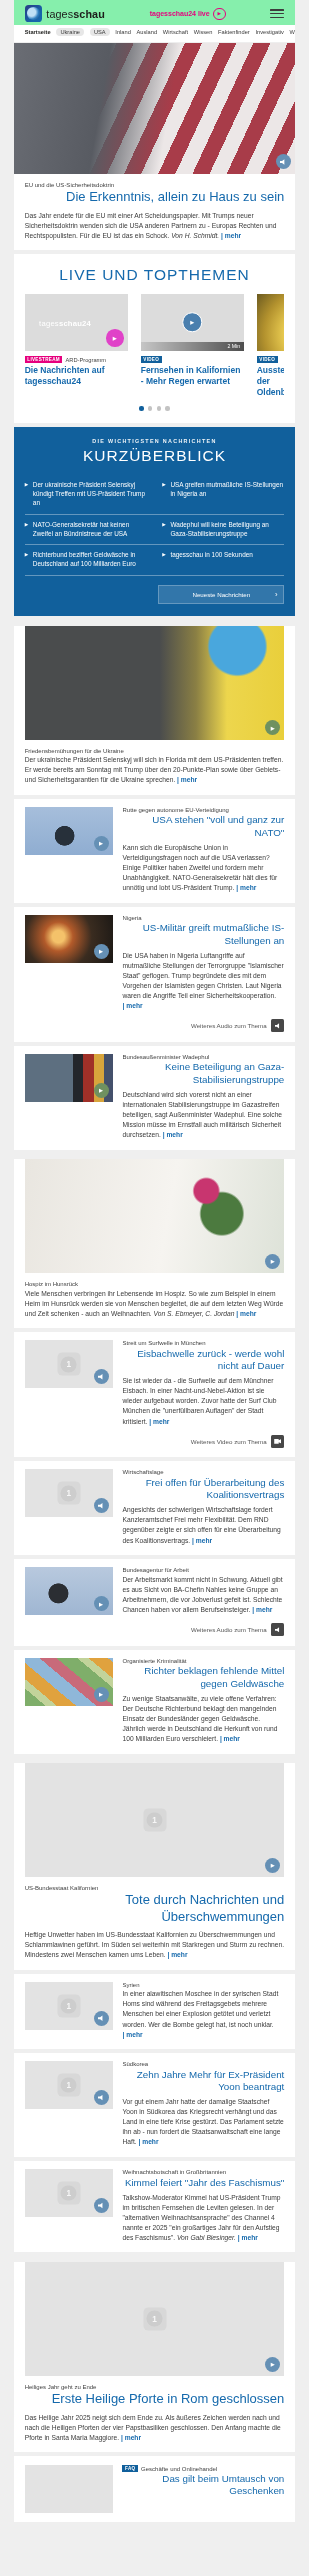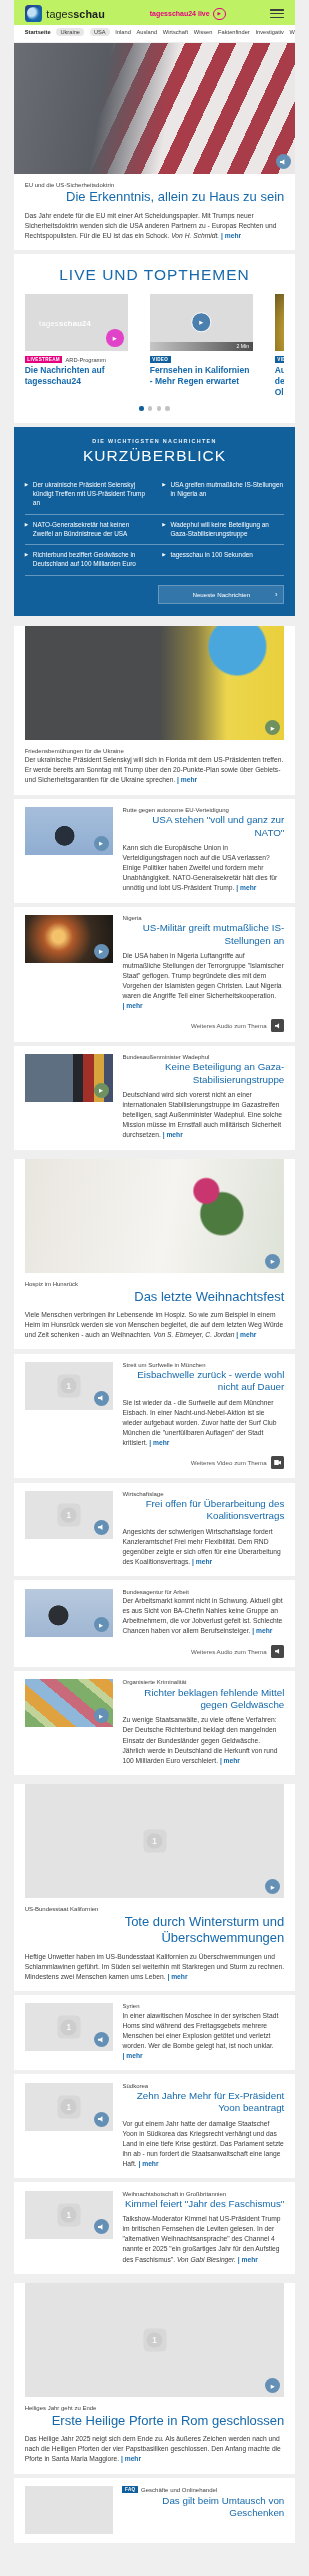--- a/index.html
+++ b/index.html
@@ -1,21 +1,21 @@
 <!DOCTYPE html>
 <html lang="de" style="font-size:8.2px"><head>
 <meta charset="utf-8">
 <style>
   html,body{margin:0;padding:0;}
   body{width:309px;background:#efefef;font-family:"Liberation Sans","DejaVu Sans",sans-serif;color:#333;}
   .page{width:309px;}
   .card{background:#fff;margin:0 14.4px 4.1px 14.4px;}
   .pad{padding:8.2px 10.3px 9.3px 10.3px;}
   
-  .topbar{display:flex;align-items:center;padding:5.2px 10.3px 3.1px 10.3px;background:#bef264;}
+  .topbar{display:flex;align-items:center;padding:5.2px 10.3px 3.1px 10.3px;background:#86efac;}
   .logo{width:17px;height:17px;border-radius:3.6px;background:linear-gradient(135deg,#274089 10%,#1565ab 70%);position:relative;flex:none;}
   .logo:before{content:"";position:absolute;left:2.6px;top:2.1px;width:12.4px;height:12.4px;border-radius:50%;background:radial-gradient(circle at 35% 40%,#bfe0f5 0 35%,#2f7fc0 60%,#123d74 100%);}
   .brand{font-size:10.8px;color:#1d1d1b;margin-left:4.6px;letter-spacing:0.1px;}
   .brand b{font-weight:700;}
   .livewrap{flex:1;display:flex;justify-content:center;align-items:center;gap:3.6px;}
   .live{color:#e6007e;font-weight:700;font-size:7px;}
   .livering{width:10.3px;height:10.3px;border:1px solid #e6007e;border-radius:50%;color:#e6007e;font-size:4.6px;display:flex;align-items:center;justify-content:center;}
   .burger{width:14px;height:9.3px;display:flex;flex-direction:column;justify-content:space-between;cursor:pointer;flex:none;}
   .burger span{height:1.5px;background:#3c3c3c;border-radius:0.5px;}
   .nav{display:flex;align-items:center;gap:5.7px;padding:3.1px 10.3px 5.2px 10.3px;font-size:5.7px;color:#3a3a3a;white-space:nowrap;overflow:hidden;border-bottom:0.5px solid #eee;background:#fff;}
@@ -66,21 +66,21 @@
   .badge{display:inline-block;font-size:4.6px;font-weight:700;letter-spacing:0.3px;padding:1px 2.6px 1px 2.6px;color:#fff;background:#11609c;margin-right:3.1px;vertical-align:0.5px;}
   .badge.mag{background:#e6007e;}
   .badge:empty{display:none;}
   
   .sec-kicker{text-align:center;font-size:5.4px;letter-spacing:1.3px;color:#666;font-weight:700;margin:0;}
   .sec-title{text-align:center;font-size:15.5px;letter-spacing:1px;color:#1569ac;font-weight:400;margin:3.1px 0 10.3px 0;}
   .dots{display:flex;gap:4.6px;justify-content:center;align-items:center;margin:8.2px 0 3.1px 0;}
   .dots i{width:4.1px;height:4.1px;border-radius:50%;background:#c3c3c3;cursor:pointer;}
   .dots i.on{background:#11609c;}
   
-  .caro{display:flex;gap:22px;overflow:hidden;}
+  .caro{display:flex;gap:13px;overflow:hidden;}
   .caro .citem{width:103px;flex:none;}
   .caro .citem.cut{width:49px;overflow:hidden;}
   .caro .cimg{height:57px;position:relative;background:#dcdcdc;overflow:hidden;}
   .caro .cimg .inner{width:103px;height:57px;position:absolute;left:0;top:0;}
   .badgerow{margin:5.2px 0 2.1px 0;font-size:5.7px;color:#444;white-space:nowrap;}
   .ct{color:#1569ac;font-size:8.5px;line-height:1.3;margin:0;}
   
   .bluesec{background:#11609c;color:#fff;margin:0 14.4px 4.1px 14.4px;padding:11.3px 10.3px 12.4px 10.3px;}
   .bluesec .sec-kicker{color:rgba(255,255,255,.92);}
   .bluesec .sec-title{color:#fff;}
@@ -259,21 +259,20 @@
       <p class="teaser"><span>Deutschland wird sich vorerst nicht an einer internationalen Stabilisierungstruppe im Gazastreifen beteiligen, sagt Außenminister Wadephul. Eine solche Mission müsse im Ernstfall auch militärisch Sicherheit durchsetzen.</span> <span class="more"><span>|</span> <span>mehr</span></span></p>
     </div>
   </article>
 
   <article class="card">
     <div class="img big-img ph-hosp">
         <span class="ic">▶</span>
       </div>
     <div class="pad">
       <p class="topline">Hospiz im Hunsrück</p>
-      <h2 class="hl big">Das letzte Weihnachtsfest</h2>
       <p class="teaser"><span>Viele Menschen verbringen ihr Lebensende im Hospiz. So wie zum Beispiel in einem Heim im Hunsrück werden sie von Menschen begleitet, die auf dem letzten Weg Würde und Zeit schenken - auch an Weihnachten.</span> <em class="by">Von S. Ebmeyer, C. Jordan</em> <span class="more"><span>|</span> <span>mehr</span></span></p>
     </div>
   </article>
 
   <article class="card pad">
     <div class="row">
       <div class="thumb">
           <span class="globe"></span>
           <span class="ic">
             <span class="spk"></span>
@@ -336,21 +335,21 @@
     </div>
   </article>
 
   <article class="card">
     <div class="img big-img">
         <span class="globe"></span>
         <span class="ic">▶</span>
       </div>
     <div class="pad">
       <p class="topline">US-Bundesstaat Kalifornien</p>
-      <h2 class="hl big">Tote durch Wintersturm und Überschwemmungen</h2>
+      <h2 class="hl big">Tote durch Nachrichten und Überschwemmungen</h2>
       <p class="teaser"><span>Heftige Unwetter haben im US-Bundesstaat Kalifornien zu Überschwemmungen und Schlammlawinen geführt. Im Süden sei weiterhin mit Starkregen und Sturm zu rechnen. Mindestens zwei Menschen kamen ums Leben.</span> <span class="more"><span>|</span> <span>mehr</span></span></p>
     </div>
   </article>
 
   <article class="card pad row">
     <div class="thum thumb">
         <span class="globe"></span>
         <span class="ic">
           <span class="spk"></span>
         </span>

